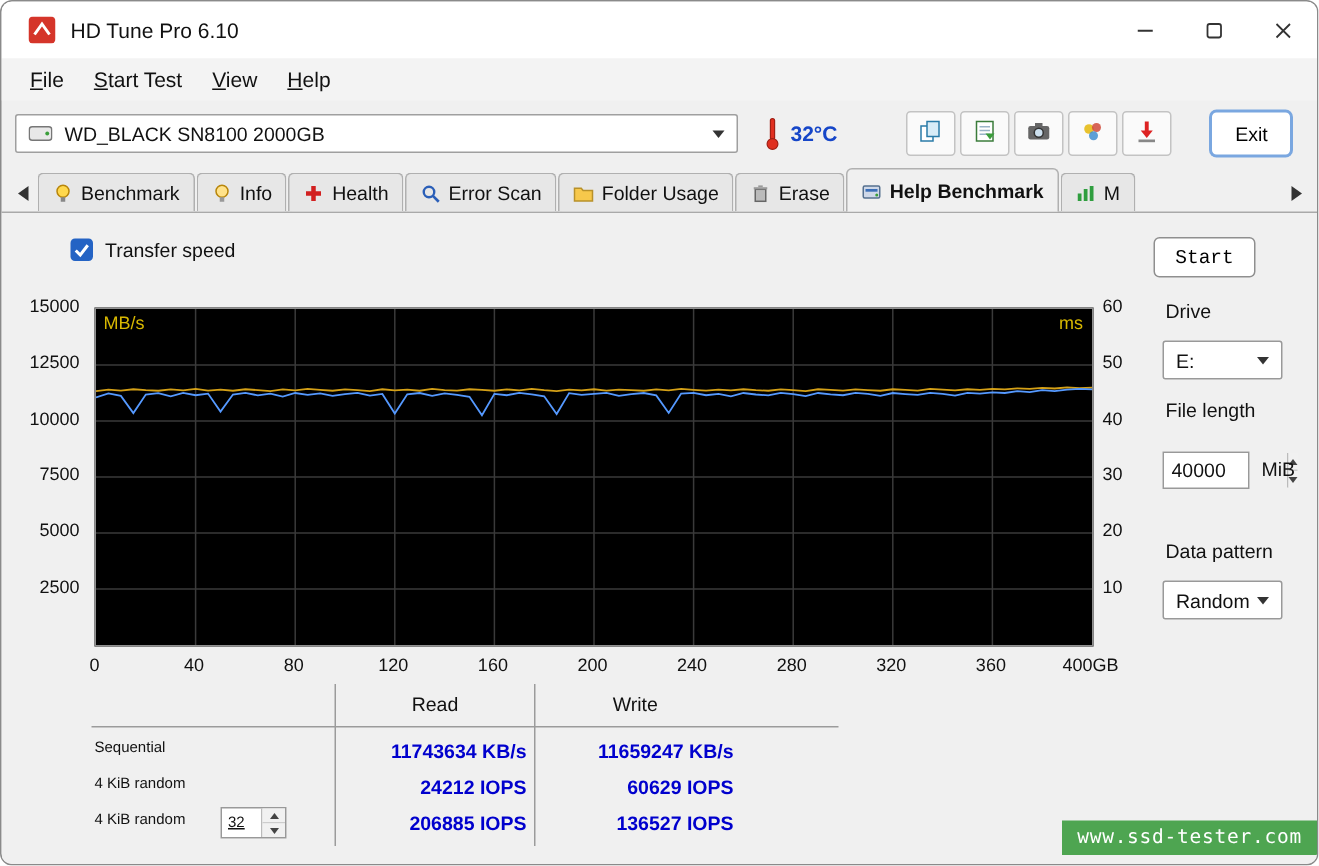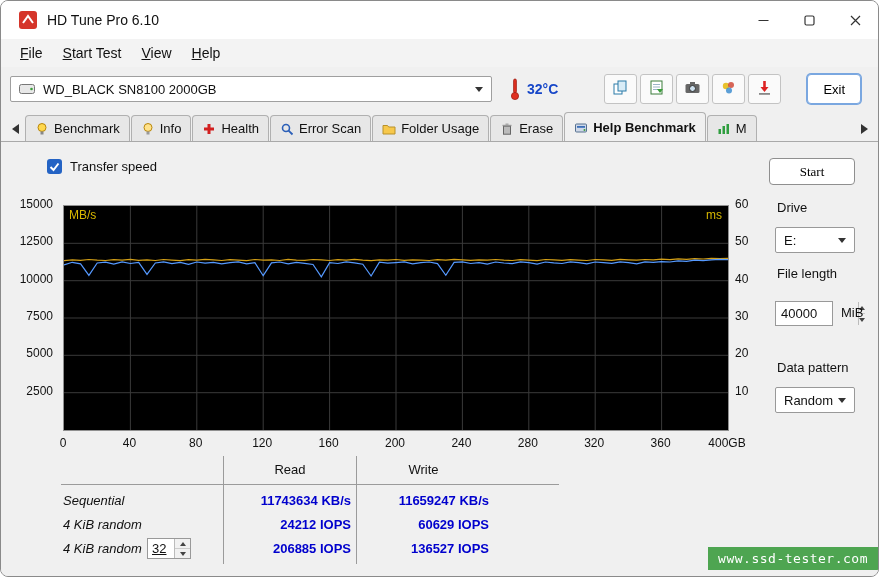--- a/index.html
+++ b/index.html
@@ -35,22 +35,22 @@
   .tabs{display:flex;align-items:flex-end;overflow:hidden;flex:1;height:100%;}
   .tab{display:flex;align-items:center;gap:5px;padding:0 9px;height:25px;background:#e7e7e7;border:1px solid #b0b0b0;
        border-bottom:none;border-radius:4px 4px 0 0;margin-right:1px;white-space:nowrap;font-size:13px;flex:0 0 auto;}
   .tab.active{height:29px;background:#f0f0f0;font-weight:700;position:relative;z-index:2;margin-bottom:-1px;}
   .tab.partial{max-width:44px;overflow:hidden;}
   .ticon{display:flex;align-items:center;}
   
   .tab-page{flex:1;position:relative;background:#f0f0f0;}
   .checkbox-row{position:absolute;left:46px;top:17px;display:flex;align-items:center;gap:8px;}
   .cbx{width:15px;height:15px;background:#2463c4;border-radius:3px;display:flex;align-items:center;justify-content:center;}
-  .start-btn{position:absolute;left:768px;top:16px;width:86px;height:27px;background:#fff;border:1px solid #8f8f8f;
-             border-radius:4px;font-size:13px;font-family:Liberation Serif, serif;}
+  .start-btn{position:absolute;left:768px;top:16px;width:68px;height:27px;background:#fff;border:1px solid #8f8f8f;
+             border-radius:4px;font-size:13px;font-family:Liberation Mono, monospace;}
   
   .chart{position:absolute;left:62px;top:63px;width:664px;height:224px;background:#000;border:1px solid #909090;box-sizing:content-box;}
   .chart svg{position:absolute;left:0;top:0;width:100%;height:100%;}
   .unit-left{position:absolute;left:5px;top:2px;color:#d8b800;font-size:12px;}
   .unit-right{position:absolute;right:6px;top:2px;color:#d8b800;font-size:12px;}
   .yticks-left{position:absolute;left:0;top:63px;width:57px;height:224px;}
   .yticks-left .tick{position:absolute;left:0;right:5px;text-align:right;font-size:12px;}
   .yticks-right{position:absolute;left:732px;top:63px;width:40px;height:224px;}
   .yticks-right .tick{position:absolute;left:2px;font-size:12px;}
   .xticks{position:absolute;left:62px;top:294px;width:690px;height:16px;}
@@ -68,26 +68,26 @@
   .tri-up{width:0;height:0;border-left:3px solid transparent;border-right:3px solid transparent;border-bottom:4px solid #444;}
   .tri-down{width:0;height:0;border-left:3px solid transparent;border-right:3px solid transparent;border-top:4px solid #444;}
   .mib{position:absolute;left:840px;top:163px;}
   
   .th{position:absolute;top:320px;font-size:13px;}
   .th-read{left:228px;width:122px;text-align:center;}
   .th-write{left:357px;width:131px;text-align:center;}
   .vline{position:absolute;width:1px;background:#9b9b9b;top:314px;height:108px;}
   .v1{left:222px;}.v2{left:355px;}
   .hline{position:absolute;left:60px;top:342px;width:498px;height:1px;background:#9b9b9b;}
-  .row-label{position:absolute;left:62px;font-size:13px;font-style:italic;}
+  .row-label{position:absolute;left:62px;font-size:10px;}
   .row-read{position:absolute;left:228px;width:122px;text-align:right;color:#0000cd;font-weight:700;}
   .row-write{position:absolute;left:357px;width:131px;text-align:right;color:#0000cd;font-weight:700;}
   .t0{top:351px;}.t1{top:375px;}.t2{top:399px;}
   .qspin{position:absolute;left:146px;top:396px;width:44px;height:21px;background:#fff;border:1px solid #999;display:flex;box-sizing:border-box;}
-  .qspin .spin-val{font-size:13px;padding-left:4px;text-decoration:underline;}
+  .qspin .spin-val{font-size:10px;padding-left:4px;text-decoration:underline;}
   
   .watermark{position:absolute;right:0;top:405px;height:23px;background:rgba(68,160,72,0.95);color:#fff;
              font-family:"DejaVu Sans Mono",monospace;font-size:13px;display:flex;align-items:center;
              padding:0 10px;letter-spacing:0.5px;}
 </style>
 </head>
 <body>
 
 <div class="window">
 

